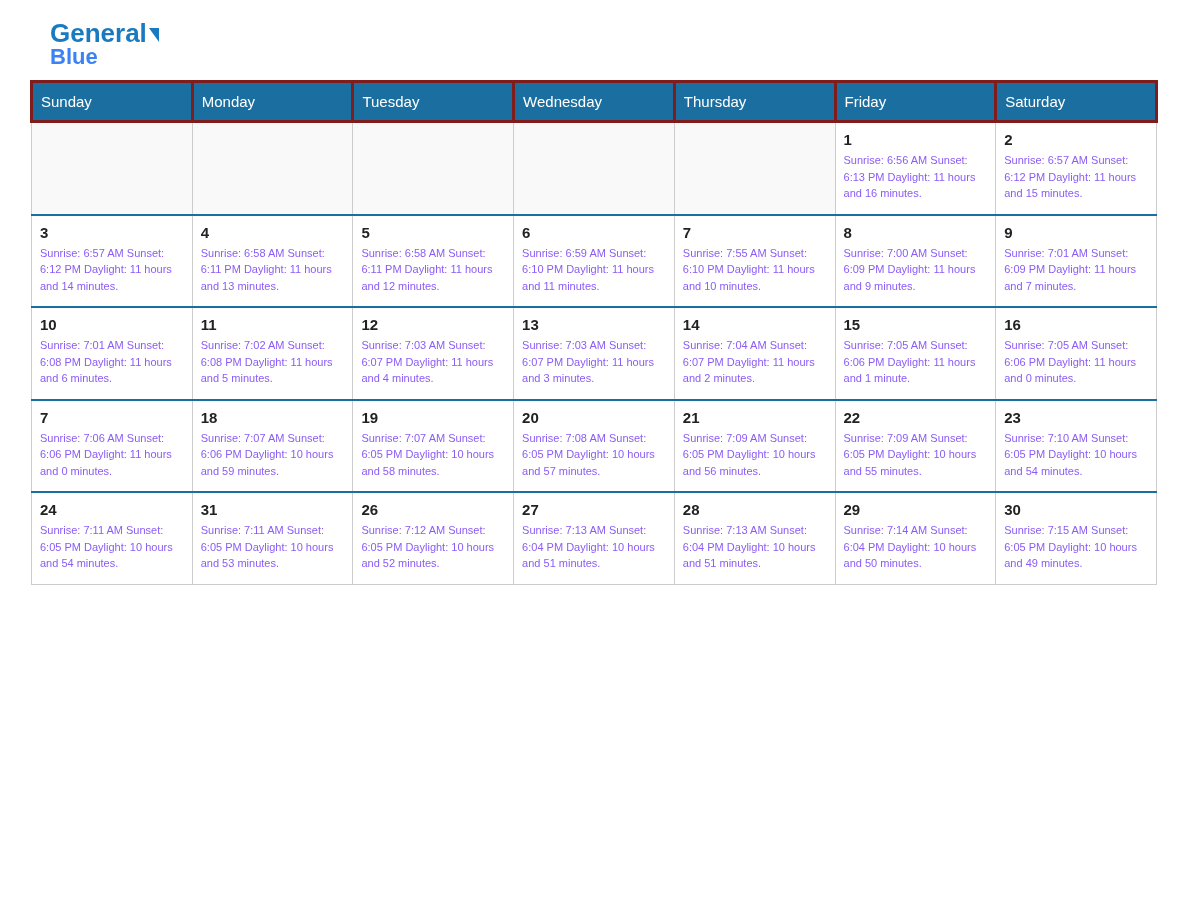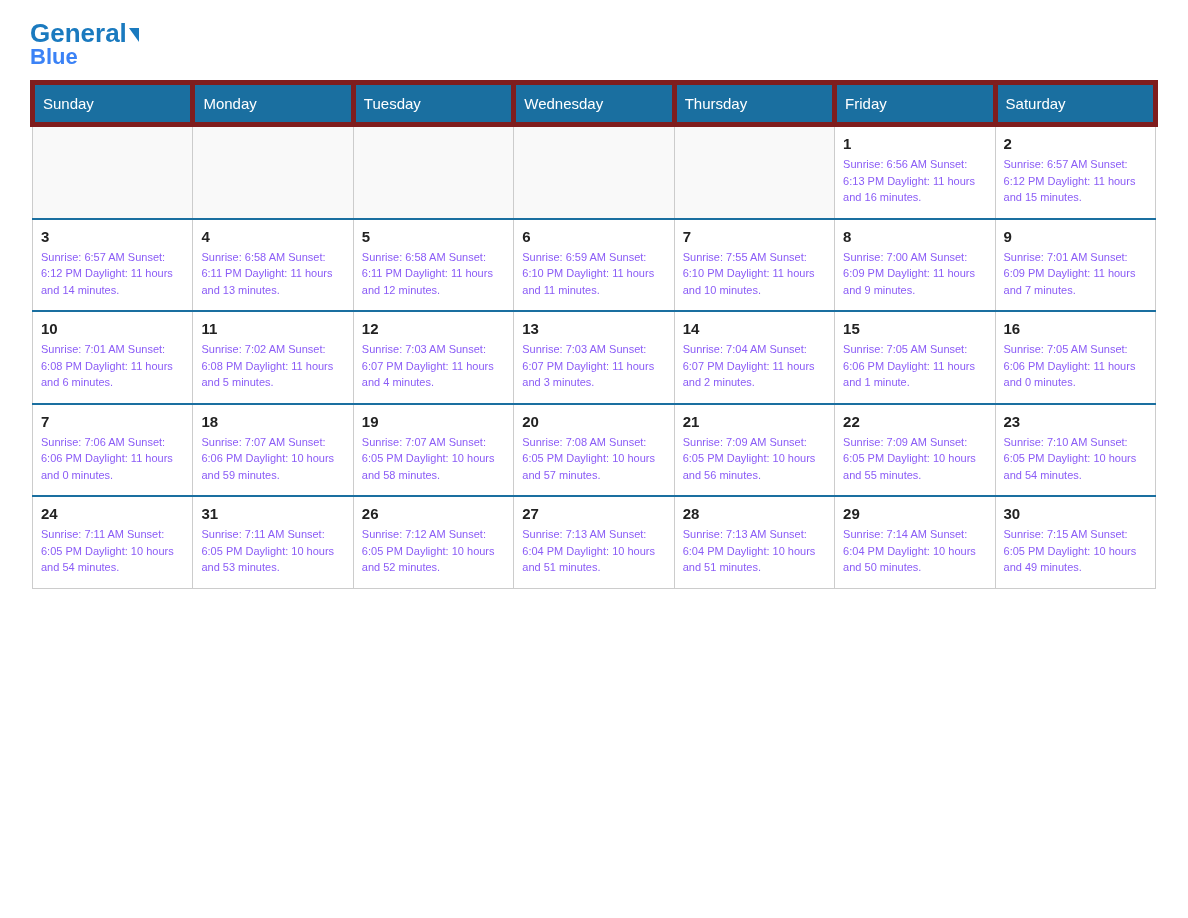--- a/index.html
+++ b/index.html
@@ -8,20 +8,21 @@
       background: #fff;
       width: 1188px;
       min-height: 918px;
       padding: 20px 30px;
     }
     .header {
       display: flex;
       justify-content: space-between;
       align-items: flex-end;
       margin-bottom: 10px;
+      margin-left: 20px;
     }
     .logo {
       display: flex;
       flex-direction: column;
       align-items: flex-start;
     }
     .logo-general {
       font-size: 26px;
       font-weight: bold;
       color: #333;
@@ -64,21 +65,21 @@
       border-collapse: collapse;
       margin-top: 10px;
     }
     .calendar th {
       background-color: #1a6fa0;
       color: #fff;
       padding: 10px 8px;
       font-size: 15px;
       font-weight: normal;
       text-align: left;
-      border: 5px solid #7f1d1d;
+      border: 3px solid #7f1d1d;
     }
     .calendar td {
       vertical-align: top;
       padding: 8px 8px 12px 8px;
       border: 1px solid #ccc;
       width: 14.28%;
       min-height: 100px;
     }
     .calendar tr td {
       border-top: 2px solid #1a6fa0;

